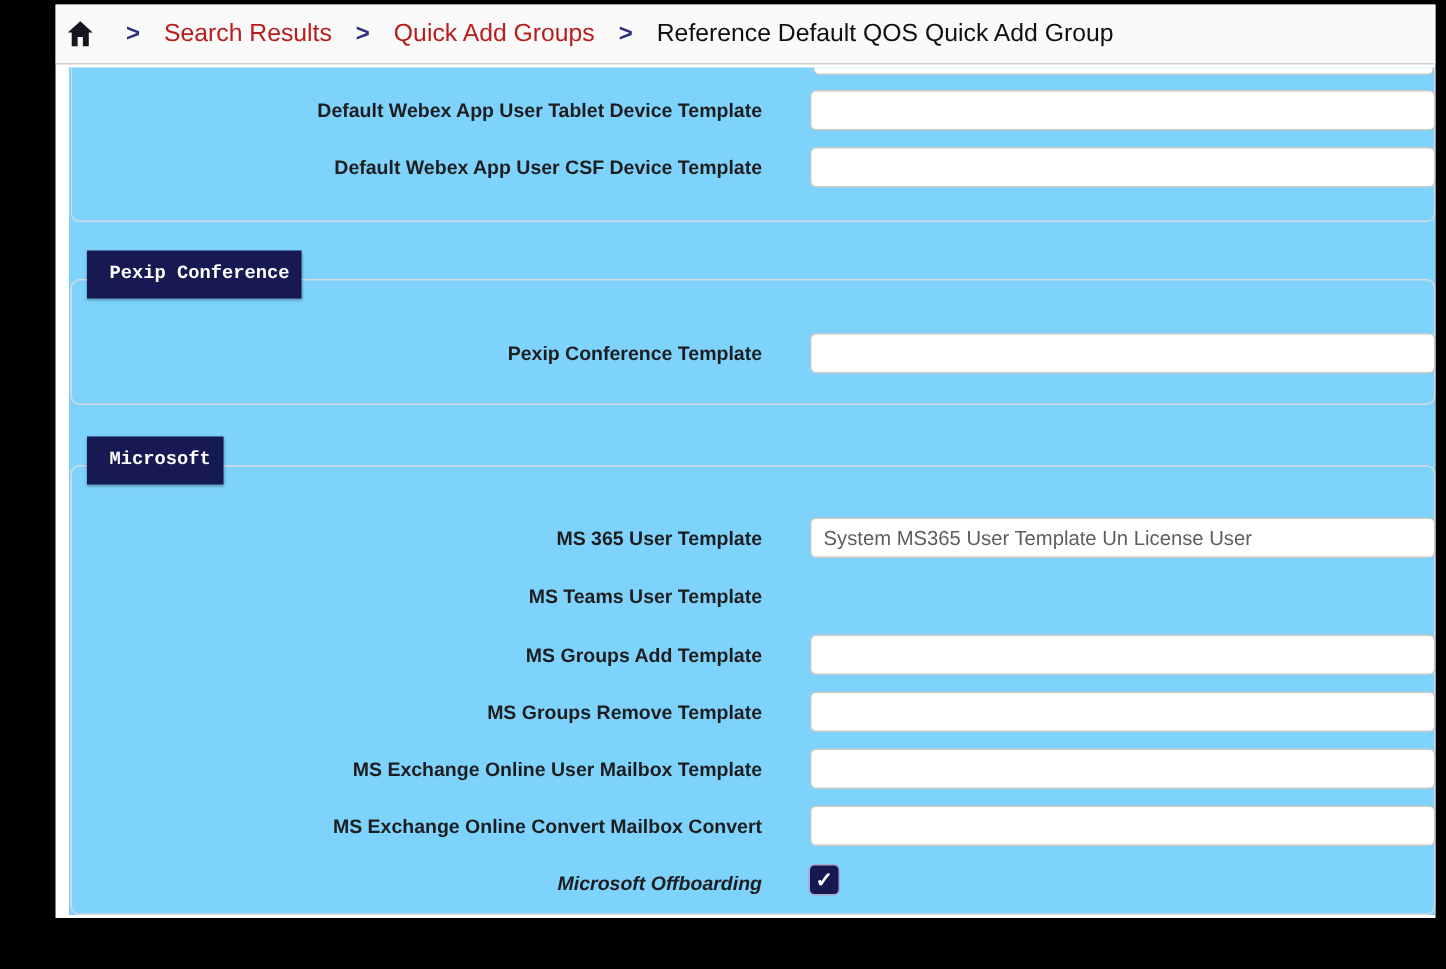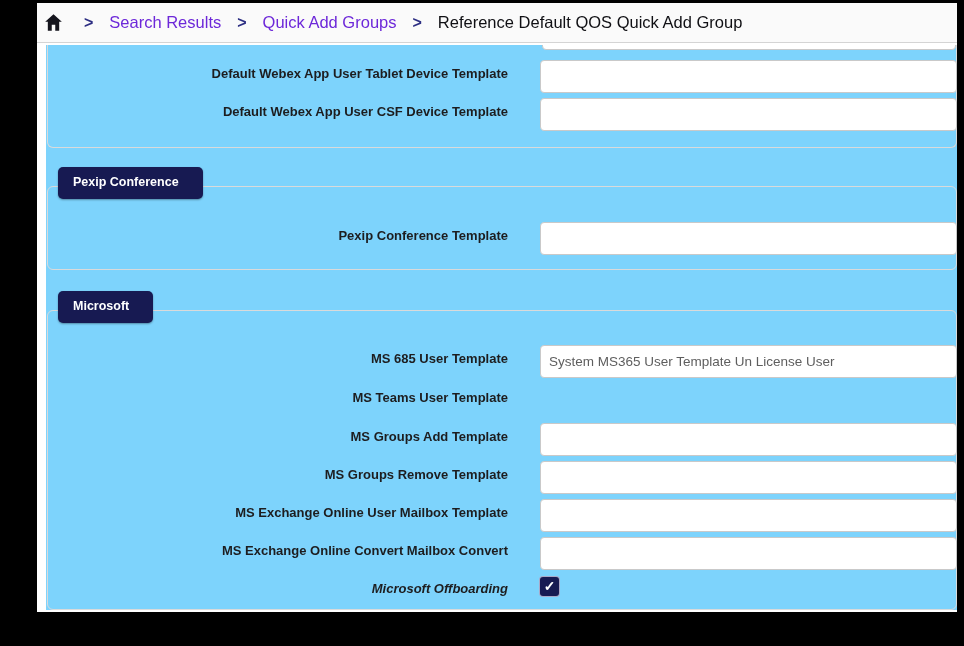--- a/index.html
+++ b/index.html
@@ -34,21 +34,21 @@
     overflow: hidden;
   }
   .home-icon { display: inline-flex; align-items: center; margin: 0 4px 0 2px; cursor: pointer; }
   .crumb-sep {
     color: #2d2f83;
     font-size: 16px;
     font-weight: 600;
     margin: 0 16px;
   }
   .crumb {
-    color: #6d28d9;
+    color: #b91c1c;
     font-size: 16.5px;
     cursor: pointer;
   }
   .crumb.current {
     color: #101014;
     font-weight: normal;
     cursor: default;
   }
   
   .panel {
@@ -68,41 +68,42 @@
     border-top: none;
     border-radius: 0 0 6px 6px;
   }
   .section-badge {
     position: absolute;
     left: 12px;
     background: #171a52;
     color: #ffffff;
     font-size: 12.5px;
     font-weight: bold;
-    padding: 9px 24px 10px 15px;
-    border-radius: 5px;
+    padding: 9px 8px 10px 15px;
+    border-radius: 0;
     box-shadow: 0 1px 2px rgba(0,0,0,0.35);
     line-height: 13px;
     z-index: 3;
+    font-family: Liberation Mono, monospace;
   }
   .field-label {
     position: absolute;
     left: 0;
     width: 462px;
     text-align: right;
     font-size: 13px;
     font-weight: bold;
     color: #1d1d1f;
     line-height: 15px;
   }
   .field-input {
     position: absolute;
     left: 494px;
     right: 0;
-    height: 33px;
+    height: 27px;
     background: #ffffff;
     border: 1px solid #c9c9c9;
     border-radius: 4px;
     font-family: "Liberation Sans", sans-serif;
     font-size: 13.5px;
     color: #5e5e5e;
     padding: 0 8px;
     outline: none;
   }
   
@@ -162,21 +163,21 @@
       <input class="field-input" style="top: 53px;" type="text" value="">
 
       <div class="section-badge" style="top:122px;">Pexip Conference</div>
       <div class="section" style="top:141px; height:84px;"></div>
       <div class="field-label" style="top:183px;">Pexip Conference Template</div>
       <input class="field-input" style="top: 177px;" type="text" value="">
 
       <div class="section-badge" style="top:246px;">Microsoft</div>
       <div class="section" style="top:265px; height:300px;"></div>
 
-      <div class="field-label" style="top:306px;">MS 685 User Template</div>
+      <div class="field-label" style="top:306px;">MS 365 User Template</div>
       <input class="field-input" style="top: 300px;" type="text" value="System MS365 User Template Un License User">
 
       <div class="field-label" style="top:345px;">MS Teams User Template</div>
 
       <div class="field-label" style="top:384px;">MS Groups Add Template</div>
       <input class="field-input" style="top: 378px;" type="text" value="">
 
       <div class="field-label" style="top:422px;">MS Groups Remove Template</div>
       <input class="field-input" style="top: 416px;" type="text" value="">
 

